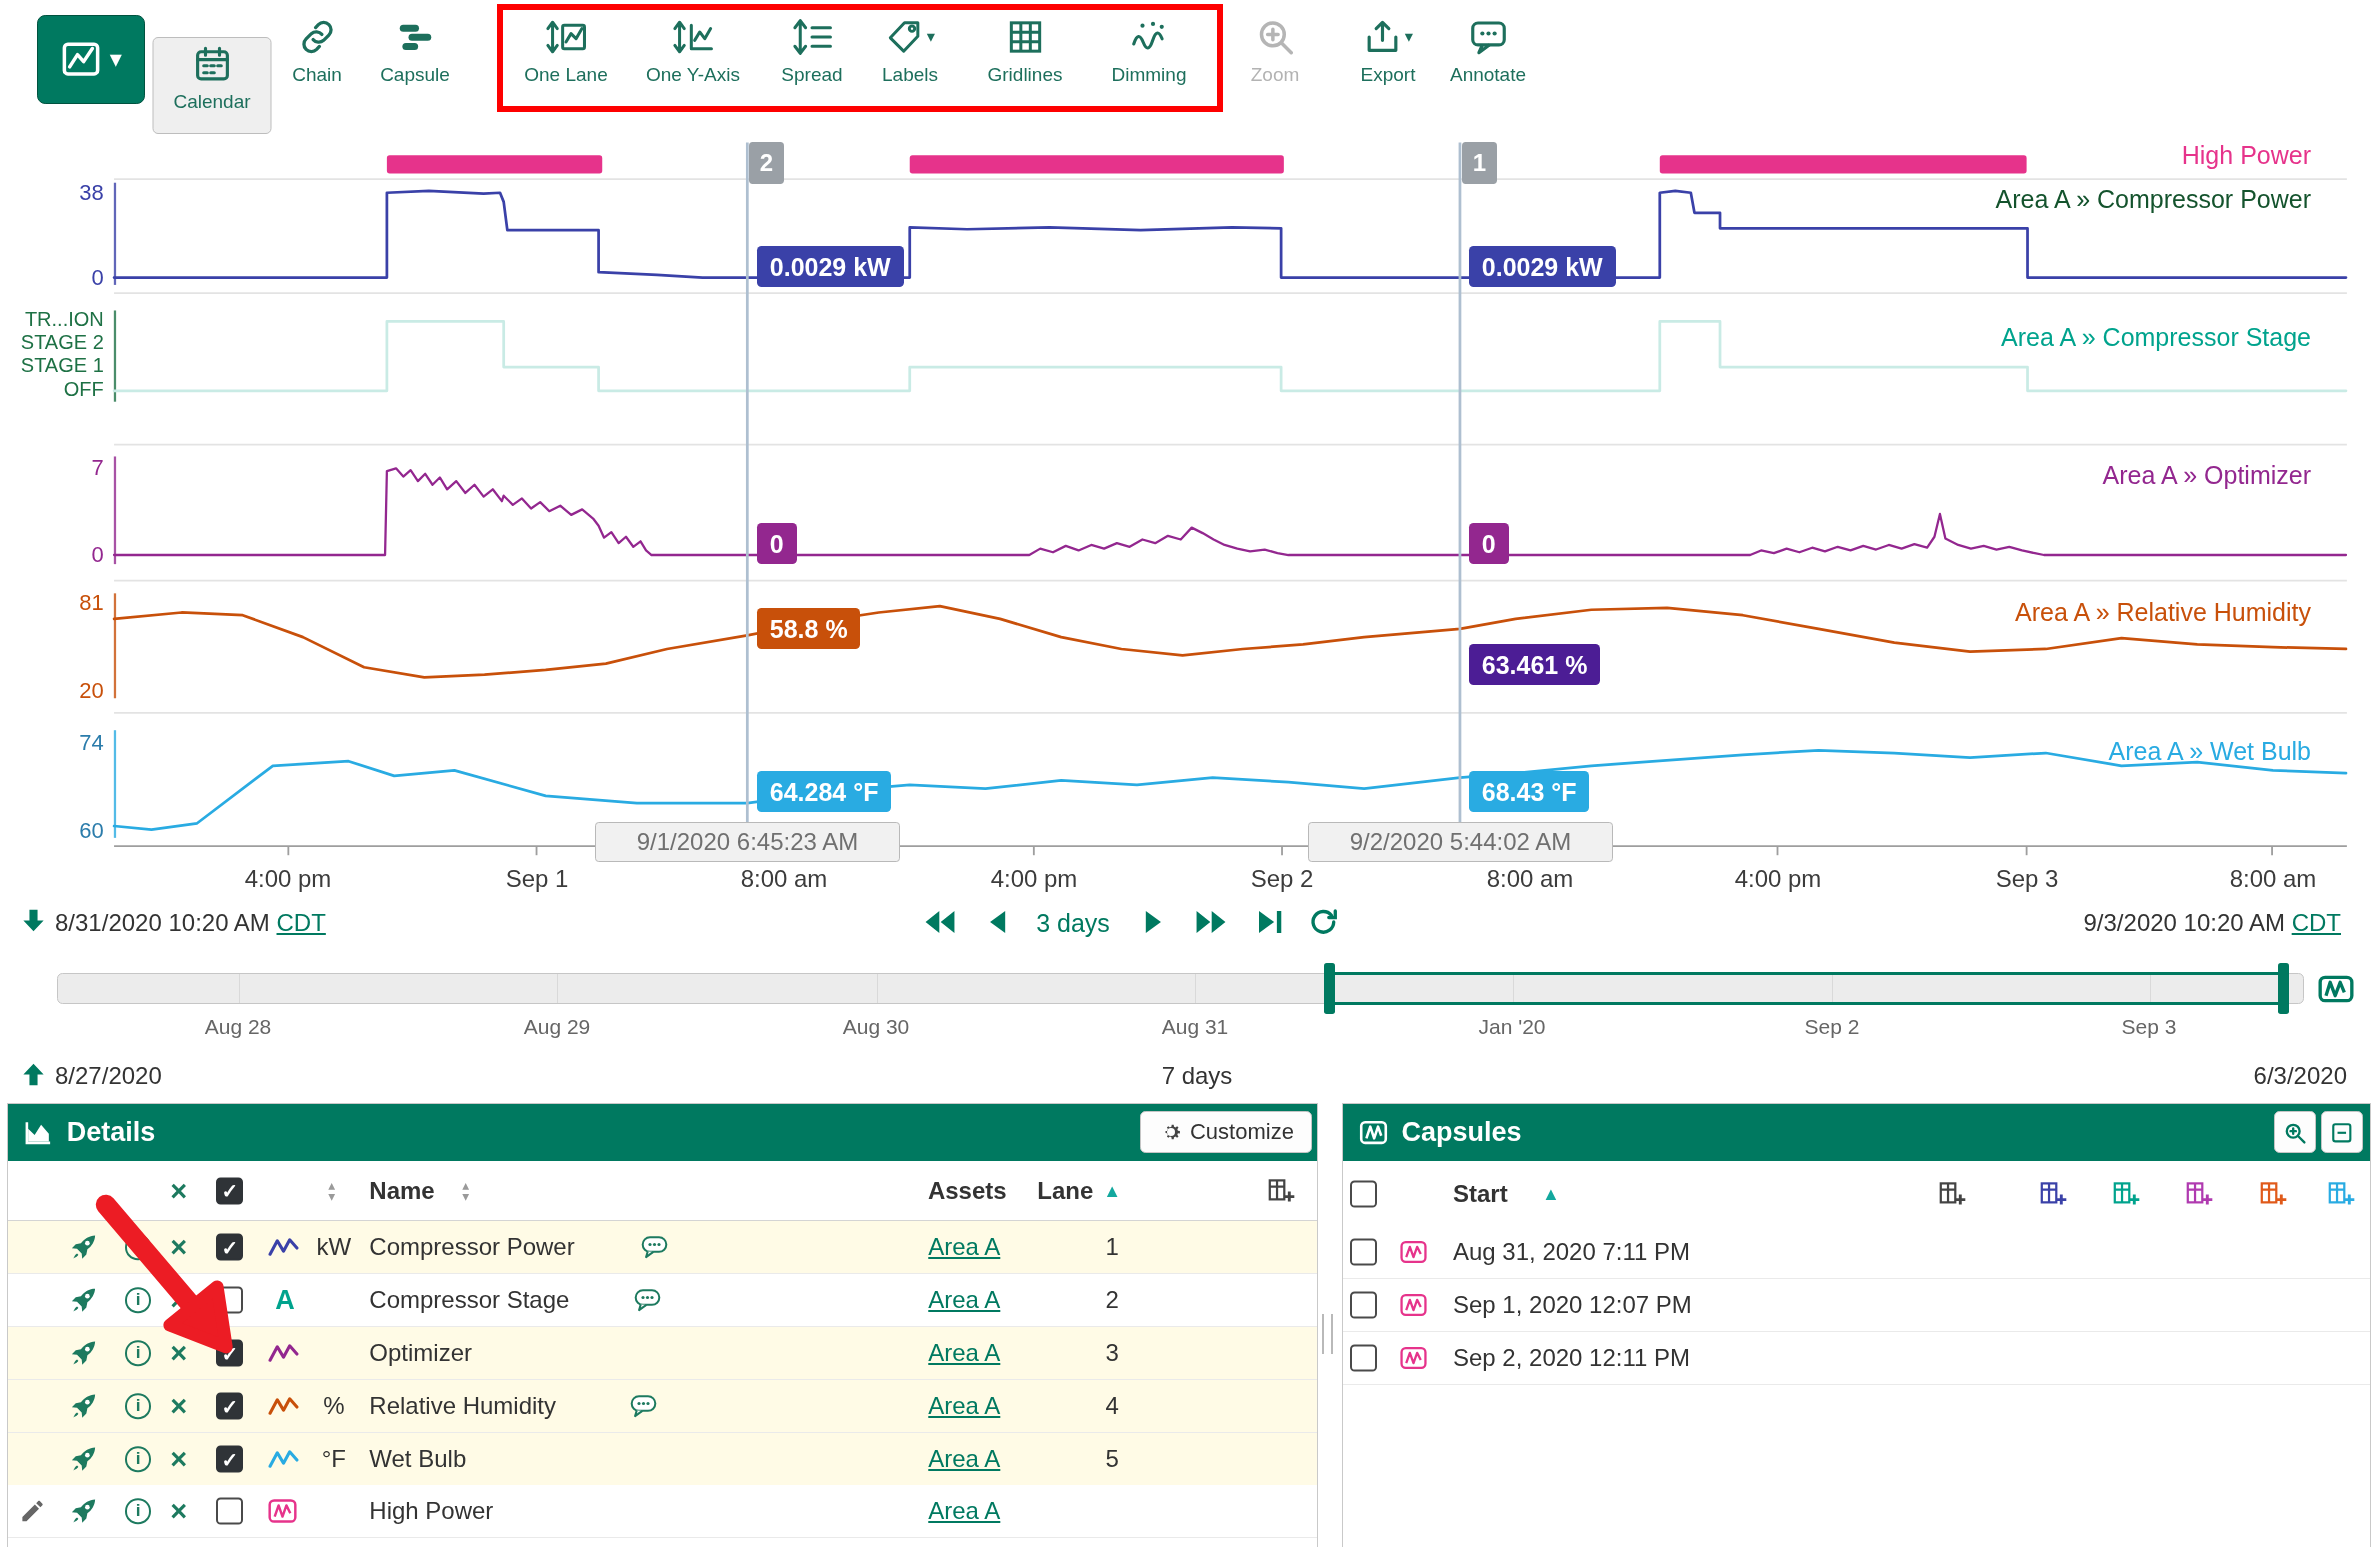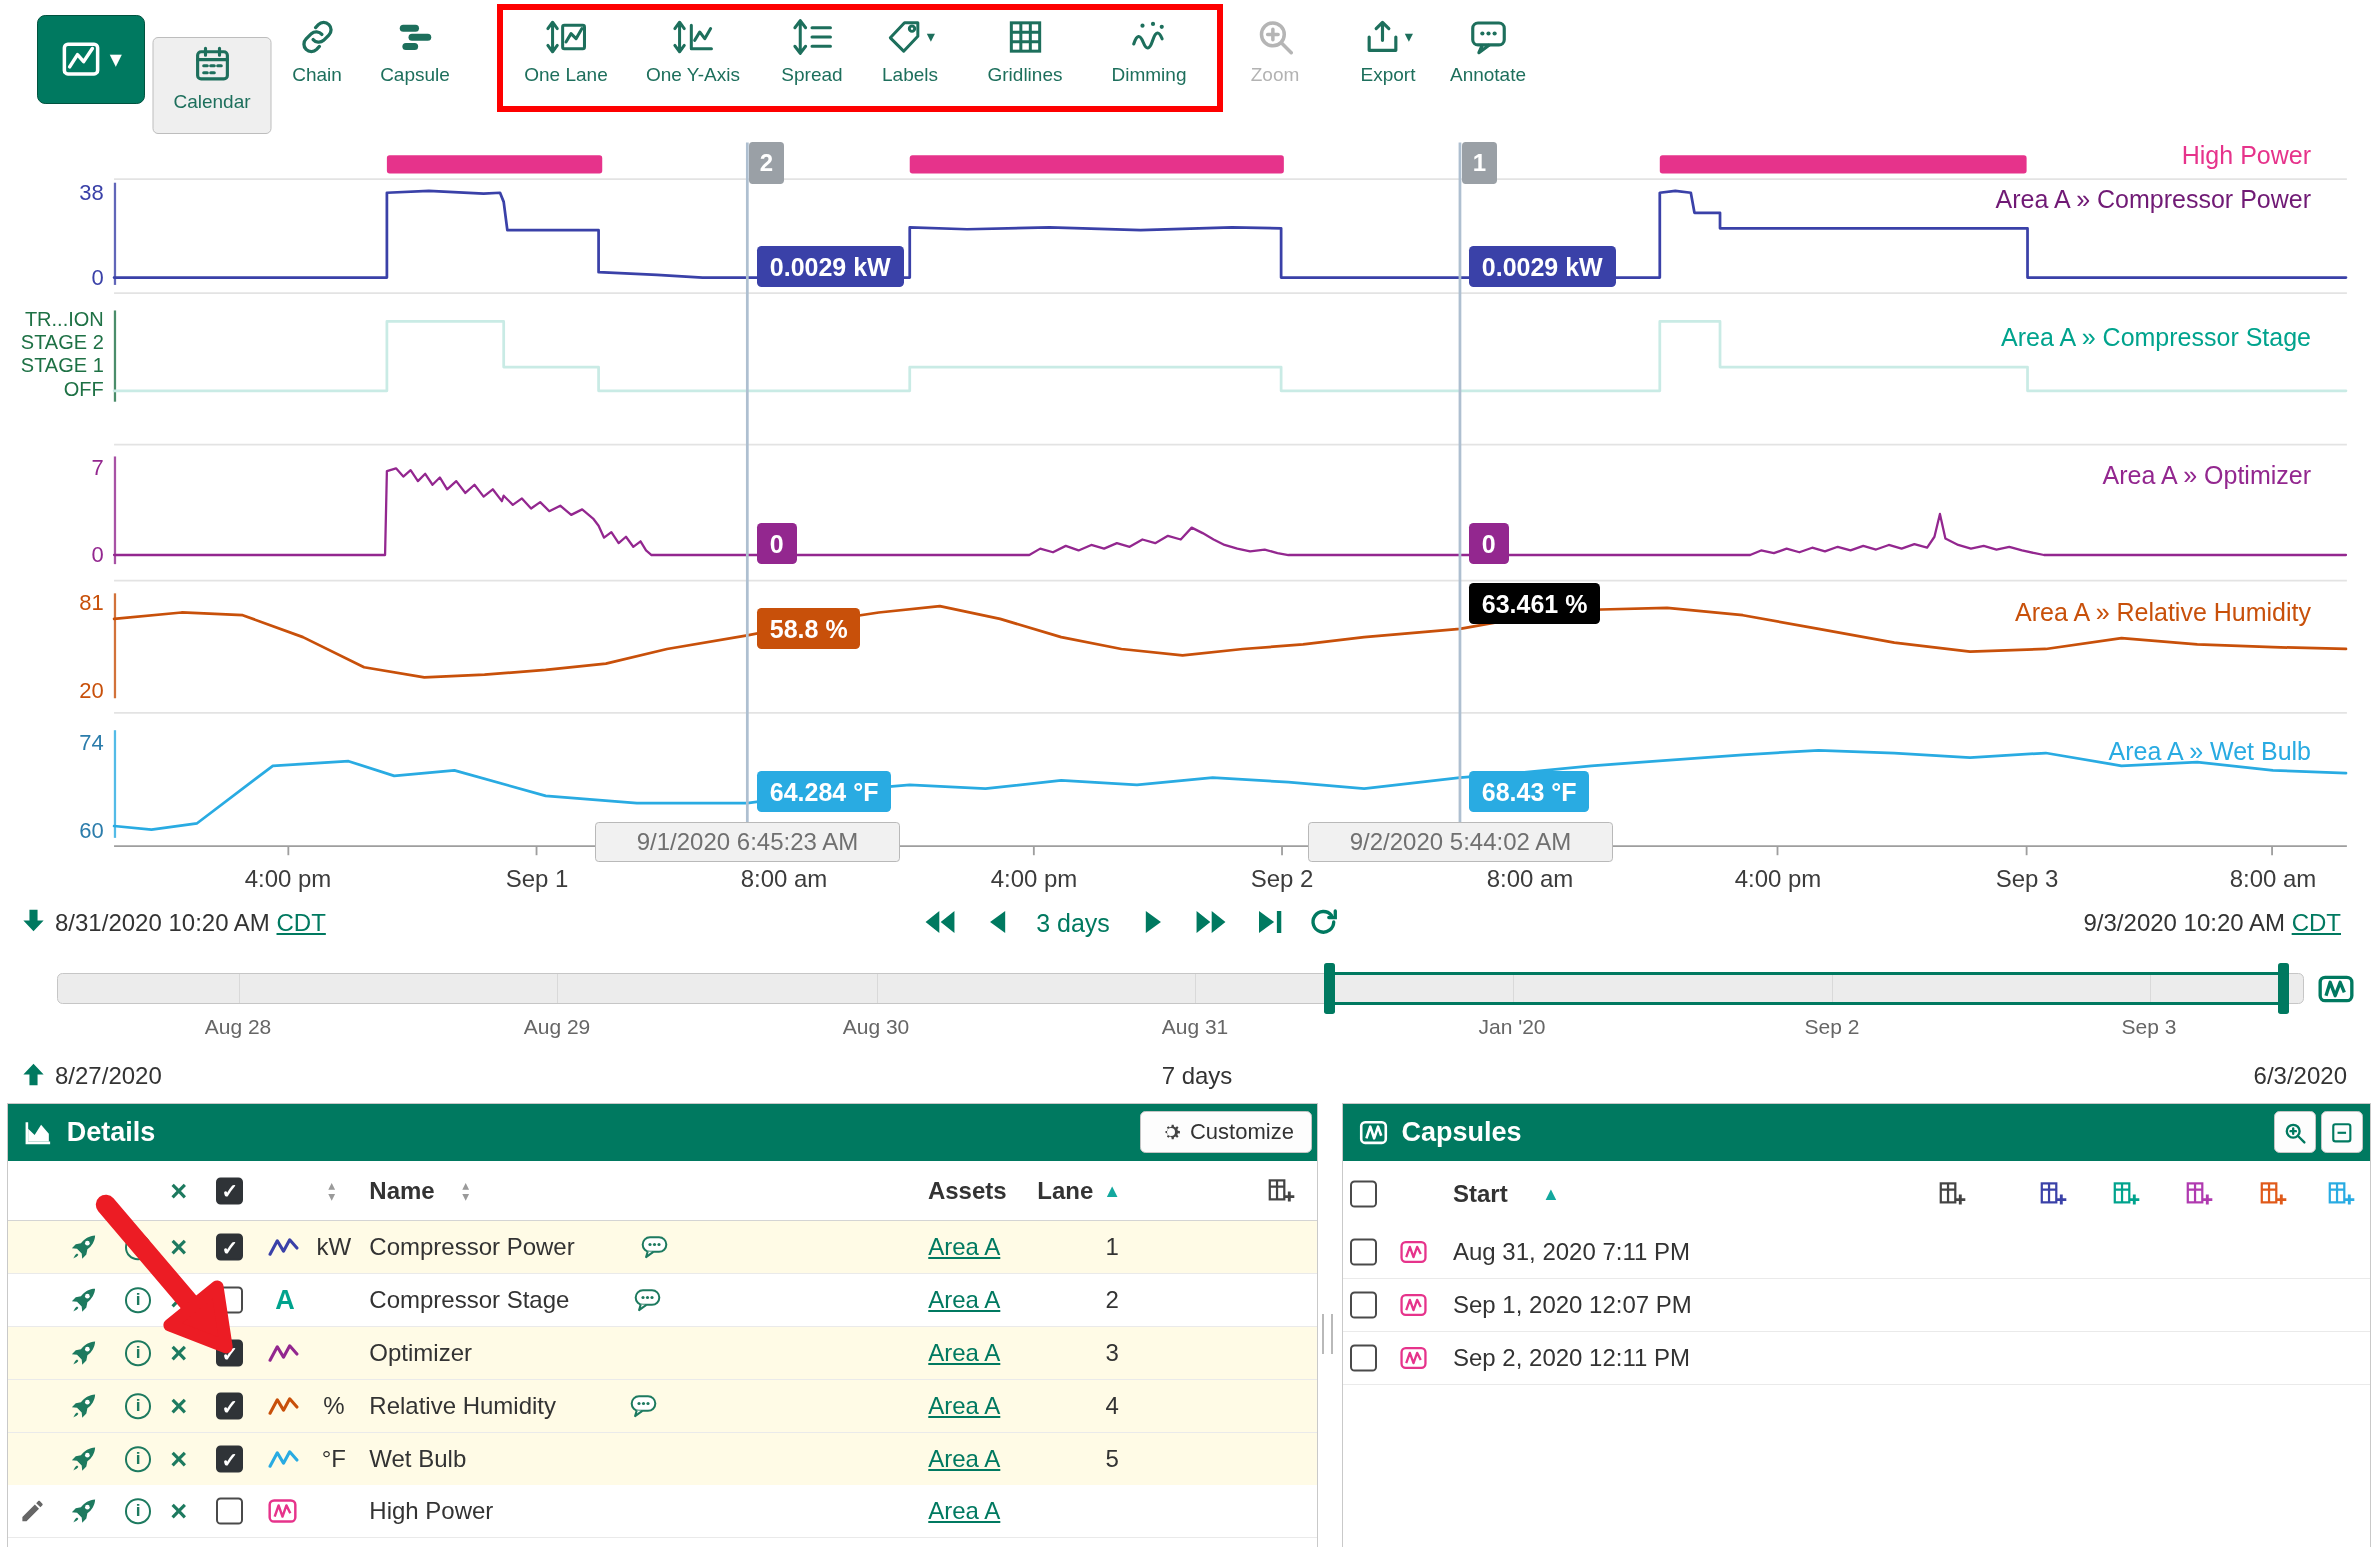--- a/index.html
+++ b/index.html
@@ -262,38 +262,38 @@
 <div class="yax axs" style="top:354px;">STAGE 1</div>
 <div class="yax axs" style="top:378px;">OFF</div>
 <div class="yax axo" style="top:455px;">7</div>
 <div class="yax axo" style="top:542px;">0</div>
 <div class="yax axh" style="top:590px;">81</div>
 <div class="yax axh" style="top:678px;">20</div>
 <div class="yax axw" style="top:730px;">74</div>
 <div class="yax axw" style="top:818px;">60</div>
 
 <div class="lanelabel" style="top: 141px; color: rgb(230, 51, 139);">High Power</div>
-<div class="lanelabel" style="top: 185px; color: #701a75;">Area A » Compressor Power</div>
+<div class="lanelabel" style="top: 185px; color: #14532d;">Area A » Compressor Power</div>
 <div class="lanelabel" style="top: 323px; color: rgb(0, 163, 141);">Area A » Compressor Stage</div>
 <div class="lanelabel" style="top: 461px; color: rgb(147, 39, 143);">Area A » Optimizer</div>
 <div class="lanelabel" style="top: 598px; color: rgb(200, 80, 10);">Area A » Relative Humidity</div>
 <div class="lanelabel" style="top: 737px; color: rgb(41, 171, 226);">Area A » Wet Bulb</div>
 
 <div class="flag" style="left: 749px; background: rgb(154, 160, 166);">2</div>
 <div class="flag" style="left: 1462px; background: rgb(154, 160, 166);">1</div>
 
 <div class="chip" style="left: 757px; top: 246px; background: rgb(58, 65, 168);">0.0029 kW</div>
 <div class="chip" style="left: 757px; top: 523px; background: rgb(147, 39, 143);">0</div>
 <div class="chip" style="left: 757px; top: 608px; background: rgb(200, 80, 10);">58.8 %</div>
 <div class="chip" style="left: 757px; top: 771px; background: rgb(41, 171, 226);">64.284 °F</div>
 <div class="tschip" style="left:595px;">9/1/2020 6:45:23 AM</div>
 
 <div class="chip" style="left: 1469px; top: 246px; background: rgb(58, 65, 168);">0.0029 kW</div>
 <div class="chip" style="left: 1469px; top: 523px; background: rgb(147, 39, 143);">0</div>
-<div class="chip" style="left: 1469px; top: 583px; background: #000000;">63.461 %</div>
+<div class="chip" style="left: 1469px; top: 644px; background: #4c1d95;">63.461 %</div>
 <div class="chip" style="left: 1469px; top: 771px; background: rgb(41, 171, 226);">68.43 °F</div>
 <div class="tschip" style="left:1308px;">9/2/2020 5:44:02 AM</div>
 
 <div class="xlab" style="left:288px;">4:00 pm</div>
 <div class="xlab" style="left:537px;">Sep 1</div>
 <div class="xlab" style="left:784px;">8:00 am</div>
 <div class="xlab" style="left:1034px;">4:00 pm</div>
 <div class="xlab" style="left:1282px;">Sep 2</div>
 <div class="xlab" style="left:1530px;">8:00 am</div>
 <div class="xlab" style="left:1778px;">4:00 pm</div>

